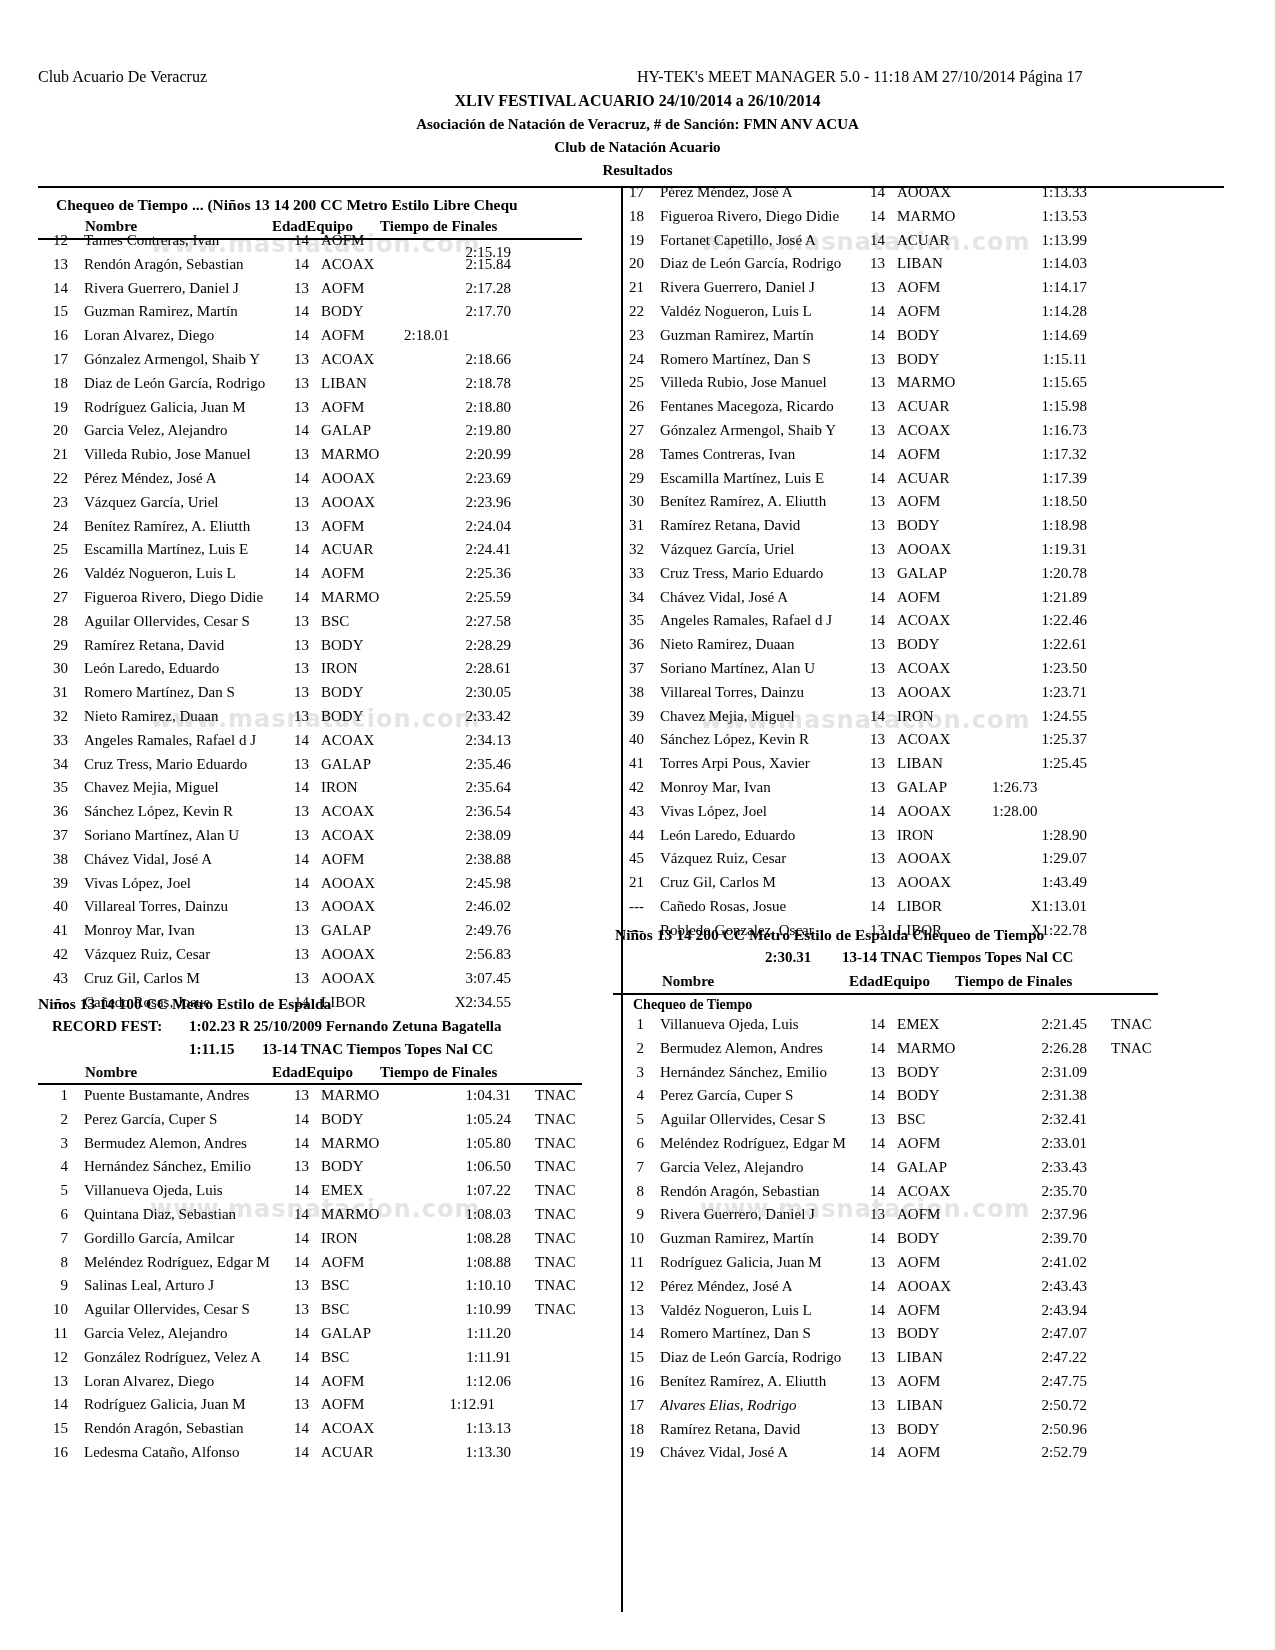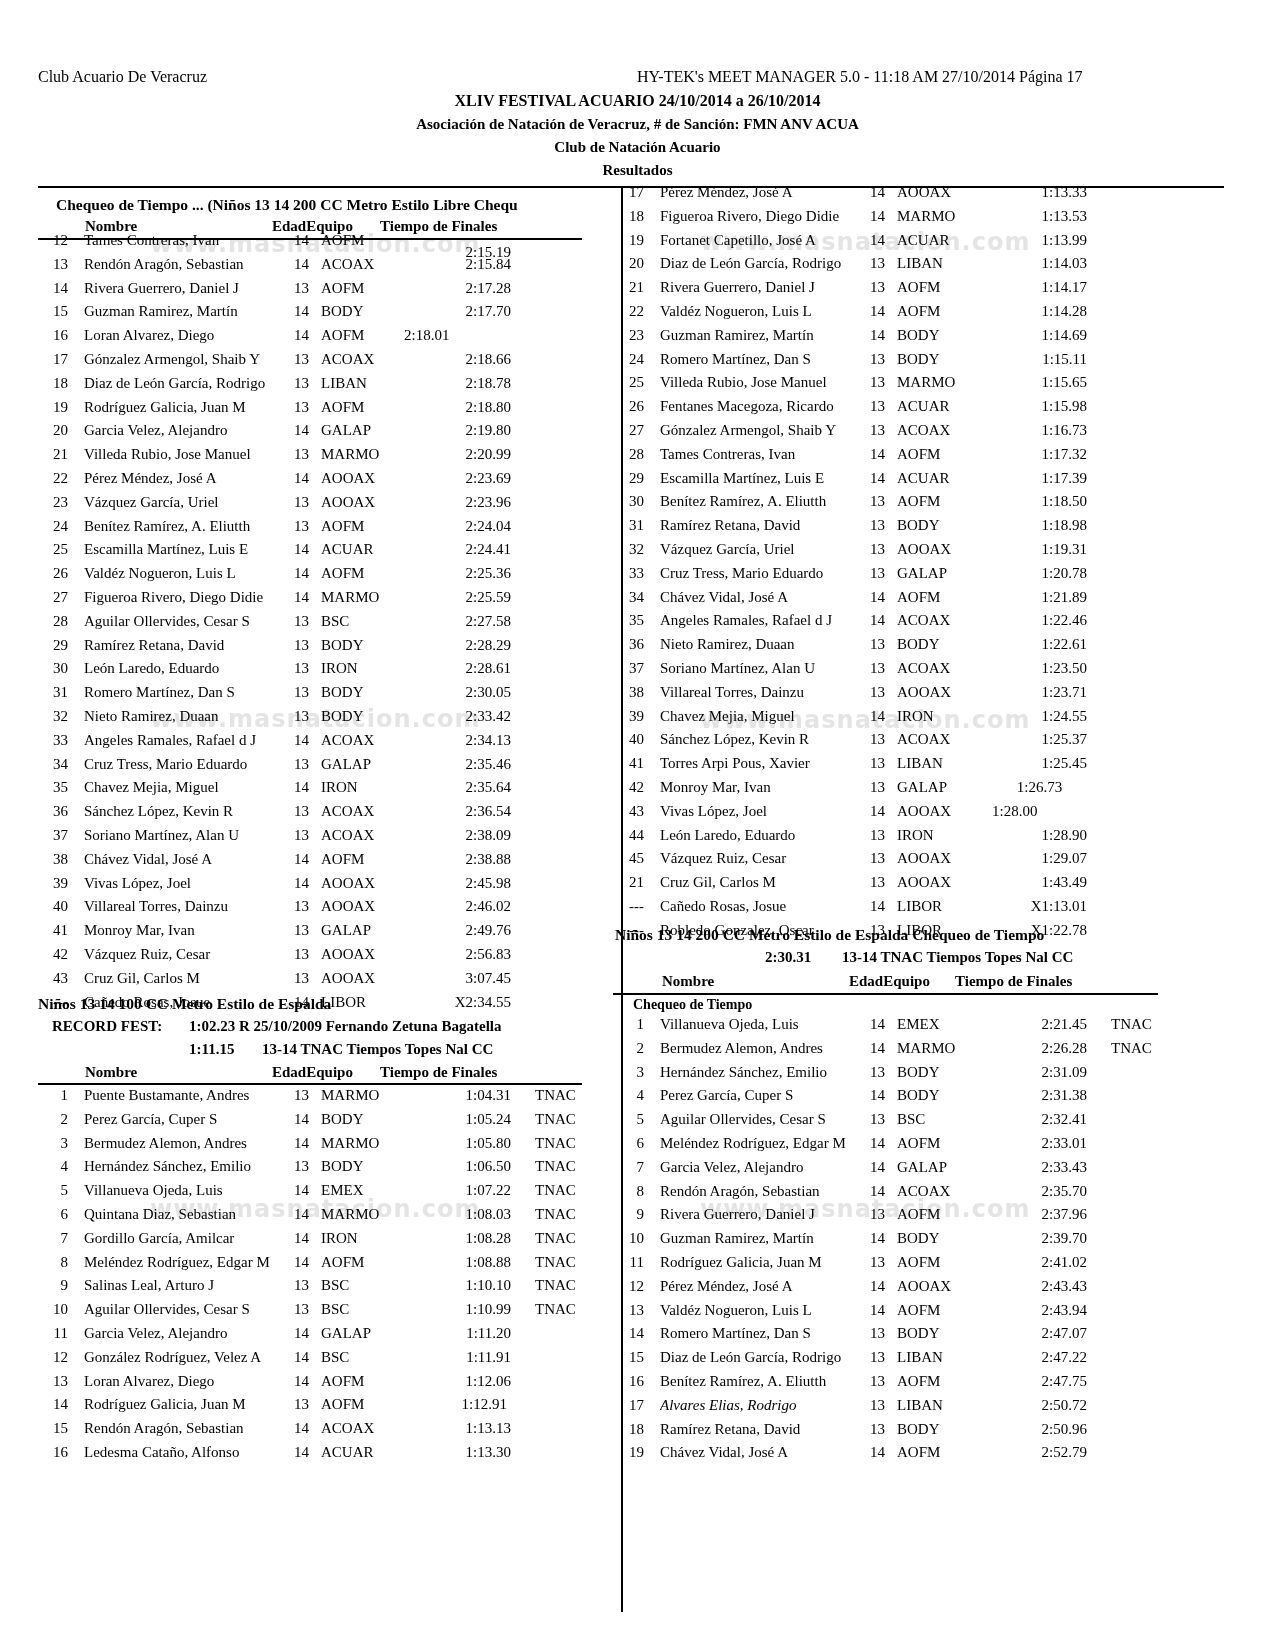--- a/index.html
+++ b/index.html
@@ -423,21 +423,21 @@
       <span style="left:258px;">14</span>
       <span style="left:285px;">AOFM</span>
       <span style="left:380px;width:95px;text-align:right;">1:12.06</span>
       <span style="left:499px;"></span>
     </div>
     <div class="row">
       <span style="left:0px;width:32px;text-align:right;">14</span>
       <span style="left:48px;width:188px;" class="namecell">Rodríguez Galicia, Juan M</span>
       <span style="left:258px;">13</span>
       <span style="left:285px;">AOFM</span>
-      <span style="left:376px;width:95px;text-align:right;">1:12.91</span>
+      <span style="left:364px;width:95px;text-align:right;">1:12.91</span>
       <span style="left:499px;"></span>
     </div>
     <div class="row">
       <span style="left:0px;width:32px;text-align:right;">15</span>
       <span style="left:48px;width:188px;" class="namecell">Rendón Aragón, Sebastian</span>
       <span style="left:258px;">14</span>
       <span style="left:285px;">ACOAX</span>
       <span style="left:380px;width:95px;text-align:right;">1:13.13</span>
       <span style="left:499px;"></span>
     </div>
@@ -650,21 +650,21 @@
       <span style="left:258px;">13</span>
       <span style="left:285px;">LIBAN</span>
       <span style="left:380px;width:95px;text-align:right;">1:25.45</span>
       <span style="left:499px;"></span>
     </div>
     <div class="row">
       <span style="left:0px;width:32px;text-align:right;">42</span>
       <span style="left:48px;width:188px;" class="namecell">Monroy Mar, Ivan</span>
       <span style="left:258px;">13</span>
       <span style="left:285px;">GALAP</span>
-      <span style="left:380px;width:95px;text-align:center;">1:26.73</span>
+      <span style="left:380px;width:95px;text-align:left;">1:26.73</span>
       <span style="left:499px;"></span>
     </div>
     <div class="row">
       <span style="left:0px;width:32px;text-align:right;">43</span>
       <span style="left:48px;width:188px;" class="namecell">Vivas López, Joel</span>
       <span style="left:258px;">14</span>
       <span style="left:285px;">AOOAX</span>
       <span style="left:380px;width:95px;text-align:left;">1:28.00</span>
       <span style="left:499px;"></span>
     </div>

